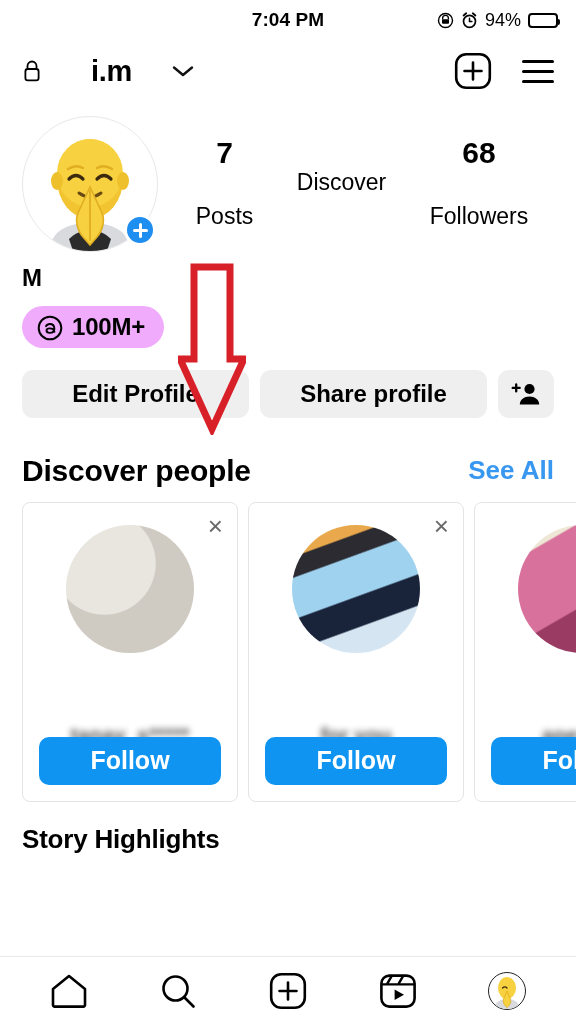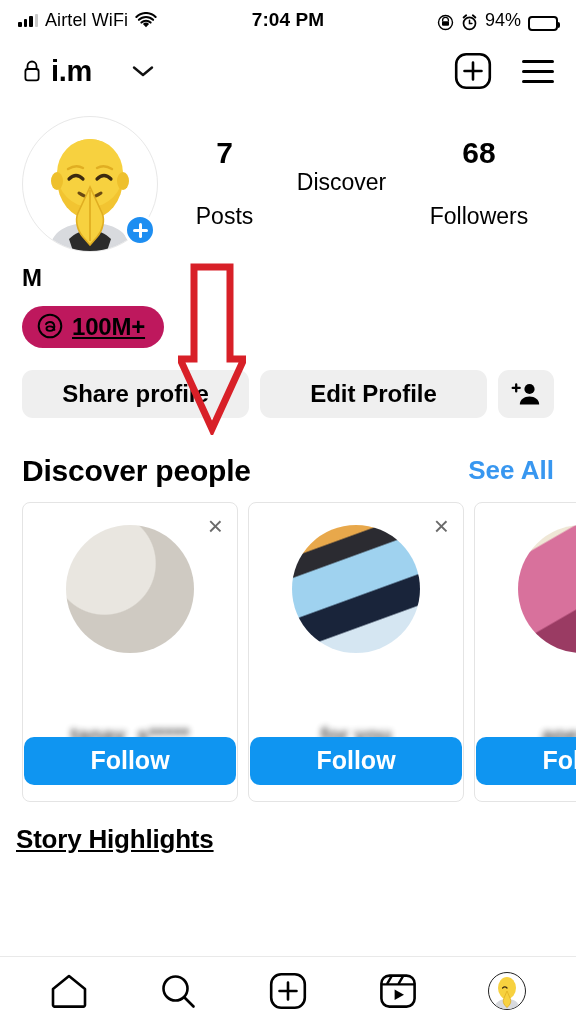--- a/index.html
+++ b/index.html
@@ -19,21 +19,21 @@
     padding:0 18px;
     position:relative;
   }
   .sb-left{ display:flex; align-items:center; gap:7px; }
   .sb-center{
     position:absolute; left:0; right:0; top:0; height:40px;
     display:flex; align-items:center; justify-content:center;
     pointer-events:none;
   }
   .sb-time{ font-size:19px; font-weight:600; letter-spacing:.1px; }
-  .sb-right{ margin-left:auto; display:flex; align-items:flex-end; gap:7px; }
+  .sb-right{ margin-left:auto; display:flex; align-items:center; gap:7px; }
   .sb-carrier{ font-size:18px; font-weight:500; letter-spacing:.1px;}
   .sb-batt{ font-size:18px; font-weight:500; }
   .bars{ display:flex; align-items:flex-end; gap:2px; height:13px; }
   .bars i{ display:block; width:3.5px; background:#000; border-radius:1px; }
   .bars i:nth-child(1){ height:5px;}
   .bars i:nth-child(2){ height:8px;}
   .bars i:nth-child(3){ height:11px;}
   .bars i:nth-child(4){ height:13px; background:#c9c9c9;}
   .battshell{
     width:30px; height:15px; border:2px solid #000; border-radius:4px;
@@ -44,21 +44,21 @@
     width:2.5px; height:6px; background:#000; border-radius:0 2px 2px 0;
   }
   .battfill{ height:100%; width:94%; background:#000; border-radius:1.5px; }
 
   
   .header{
     height:62px; display:flex; align-items:center;
     padding:0 22px; gap:10px;
   }
   .hd-user{ display:flex; align-items:center; gap:9px; }
-  .hd-name{ font-size:29px; font-weight:700; letter-spacing:-.3px; }
+  .hd-name{ font-size:29px; font-weight:700; letter-spacing:-.3px;margin-left:40px; }
   .hd-chev{ margin-left:28px; }
   .hd-right{ margin-left:auto; display:flex; align-items:center; gap:30px; }
   .hamb{ display:flex; flex-direction:column; gap:7px; width:32px; }
   .hamb span{ display:block; height:3px; background:#000; border-radius:2px; }
   .hamb span:nth-child(1){width:32px;}
   .hamb span:nth-child(2){width:32px;}
   .hamb span:nth-child(3){width:32px;}
 
   
   .profrow{
@@ -88,23 +88,23 @@
     justify-content:space-around; padding-left:16px; padding-right:4px;
   }
   .stat{ text-align:center; }
   .stat .num{ font-size:30px; font-weight:700; line-height:1.15; }
   .stat .lbl{ font-size:23px; font-weight:400; line-height:1.3;margin-top:32px; }
 
   
   .bio{ padding:12px 22px 0 22px; }
   .bio-name{ font-size:24px; font-weight:700; line-height:1.2; }
   .threads-pill{
-    display:inline-flex; align-items:flex-start; gap:9px;
-    background:#be185d; border-radius:22px;
-    padding:7px 19px 7px 15px; margin-top:13px;text-decoration:underline;
+    display:inline-flex; align-items:flex-end; gap:9px;
+    background:#f0abfc; border-radius:22px;
+    padding:7px 19px 7px 15px; margin-top:13px;
   }
   .threads-pill .tlabel{ font-size:24px; font-weight:700; letter-spacing:-.2px;}
 
   
   .actions{
     display:flex; align-items:center; gap:11px;
     padding:22px 22px 0 22px;
   }
   .btn{
     background:#efefef; border:none; border-radius:11px;
@@ -155,30 +155,30 @@
   .pic-c{ background:
       linear-gradient(150deg,#efe7d6 0 16%, #d8719c 17% 58%, #9a3b63 59% 80%, #efd9e2 81% 100%);
   }
   .card-name{
     margin-top:auto; font-size:21px; font-weight:600; color:#1a1a1a;
     width:90%; text-align:center; white-space:nowrap; overflow:hidden;
     filter:blur(3.2px); opacity:.75;
     transform:translateY(16px);
   }
   .card-follow{
-    width:212px; height:48px; margin:6px 0 16px 0;
+    width:182px; height:48px; margin:6px 0 16px 0;
     background:#0f95f1; border:none; border-radius:10px;
     color:#fff; font-size:25px; font-weight:700;
     font-family:"Liberation Sans", sans-serif;
     display:flex; align-items:center; justify-content:center;
     position:relative; z-index:2;
   }
 
   
-  .highlights{ padding:22px 22px 0 16px;text-decoration:underline; }
+  .highlights{ padding:22px 22px 0 22px; }
   .hl-title{ font-size:26px; font-weight:700; letter-spacing:-.2px; }
 
   
   .bottomnav{
     position:absolute; left:0; right:0; bottom:0; height:68px;
     border-top:1px solid #e9e9e9; background:#fff;
     display:flex; align-items:center; justify-content:space-around;
     padding:0 14px;
   }
   .navitem{ display:flex; align-items:center; justify-content:center; width:64px; height:52px;}
@@ -192,35 +192,20 @@
   
   .arrow-anno{
     position:absolute; left:178px; top:263px;
     width:68px; height:172px; pointer-events:none; z-index:50;
   }
 </style>
 </head>
 <body>
 
 <div class="statusbar">
-  <div class="sb-left">
-    <span class="bars">
-        <i></i>
-        <i></i>
-        <i></i>
-        <i></i>
-      </span>
-    <span class="sb-carrier">Airtel WiFi</span>
-    <svg width="22" height="17" viewBox="0 0 22 17">
-      <path d="M11 15.3 7.9 11.9a4.6 4.6 0 0 1 6.2 0z" fill="#000"></path>
-      <path d="M3.9 7.8a10.3 10.3 0 0 1 14.2 0" stroke="#000" stroke-width="2.1" fill="none" stroke-linecap="round"></path>
-      <path d="M6.4 10.6a6.8 6.8 0 0 1 9.2 0" stroke="#000" stroke-width="2.1" fill="none" stroke-linecap="round"></path>
-      <path d="M1.4 4.9a13.8 13.8 0 0 1 19.2 0" stroke="#000" stroke-width="2.1" fill="none" stroke-linecap="round"></path>
-    </svg>
-  </div>
 
   <div class="sb-center">
     <span class="sb-time">7:04 PM</span>
   </div>
 
   <div class="sb-right">
     <svg width="17" height="17" viewBox="0 0 17 17">
       <circle cx="8.5" cy="8.5" r="7" fill="none" stroke="#000" stroke-width="1.4"></circle>
       <path d="M5.6 7.4V6.2a2.9 2.9 0 0 1 5.8 0v1.2" fill="none" stroke="#000" stroke-width="1.3"></path>
       <rect x="5" y="7.2" width="7" height="4.6" rx="1" fill="#000"></rect>
@@ -310,22 +295,22 @@
   <div class="threads-pill">
     <svg width="26" height="26" viewBox="0 0 26 26">
       <circle cx="13" cy="13" r="11.3" fill="none" stroke="#000" stroke-width="2"></circle>
       <path d="M17.4 13.6c-.2-3.2-2-4.6-4.5-4.6-1.8 0-3.2.8-3.9 2.2M17.4 13.6c0 2.6-1.9 4.3-4.6 4.3-2 0-3.3-1-3.3-2.3 0-1.4 1.3-2.2 3.2-2.2 2.6 0 4.4 1 4.7 3.4" fill="none" stroke="#000" stroke-width="1.9" stroke-linecap="round"></path>
     </svg>
     <span class="tlabel">100M+</span>
   </div>
 </div>
 
 <div class="actions">
+  <button class="btn btn-edit">Edit Profile</button>
   <button class="btn btn-share">Share profile</button>
-  <button class="btn btn-edit">Edit Profile</button>
   <button class="btn btn-adduser">
     <svg width="30" height="26" viewBox="0 0 30 26">
       <circle cx="18.5" cy="8" r="5.1" fill="#000"></circle>
       <path d="M8.8 23.5c0-5 4.4-8 9.7-8s9.7 3 9.7 8z" fill="#000"></path>
       <path d="M5.2 3.4v7M1.7 6.9h7" stroke="#000" stroke-width="2.3" stroke-linecap="round"></path>
     </svg>
   </button>
 </div>
 
 <div class="sec-head">

